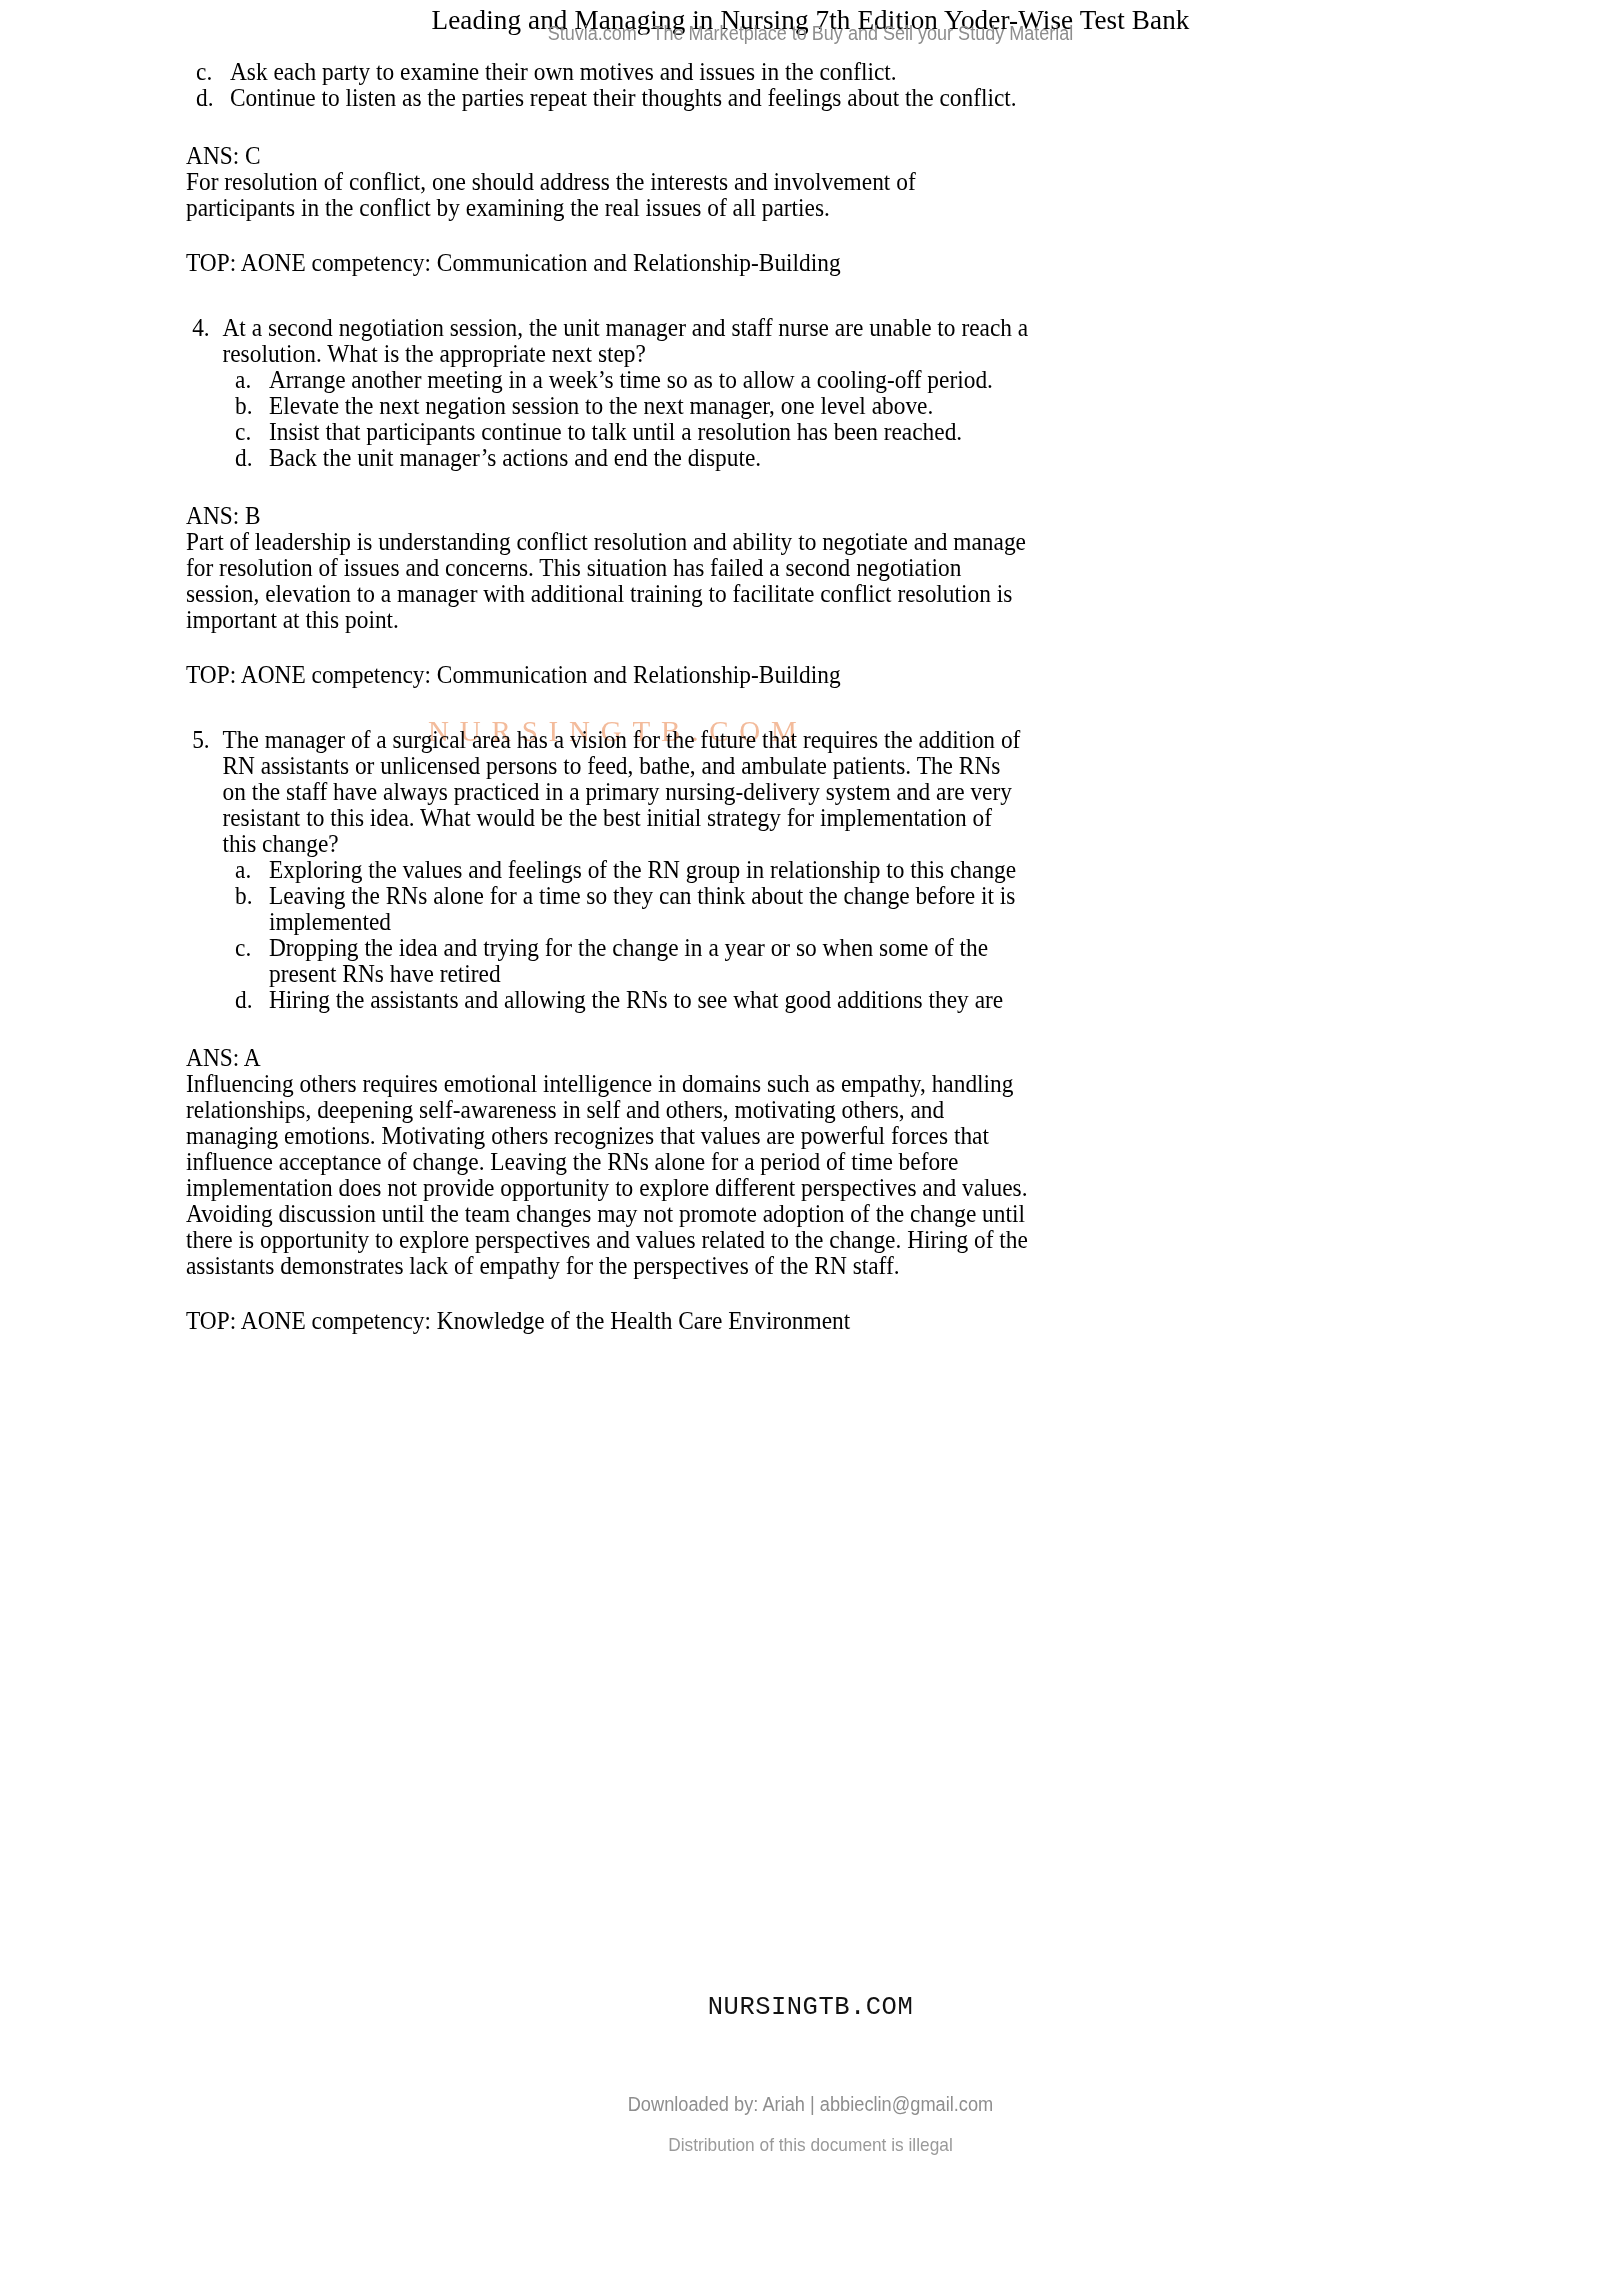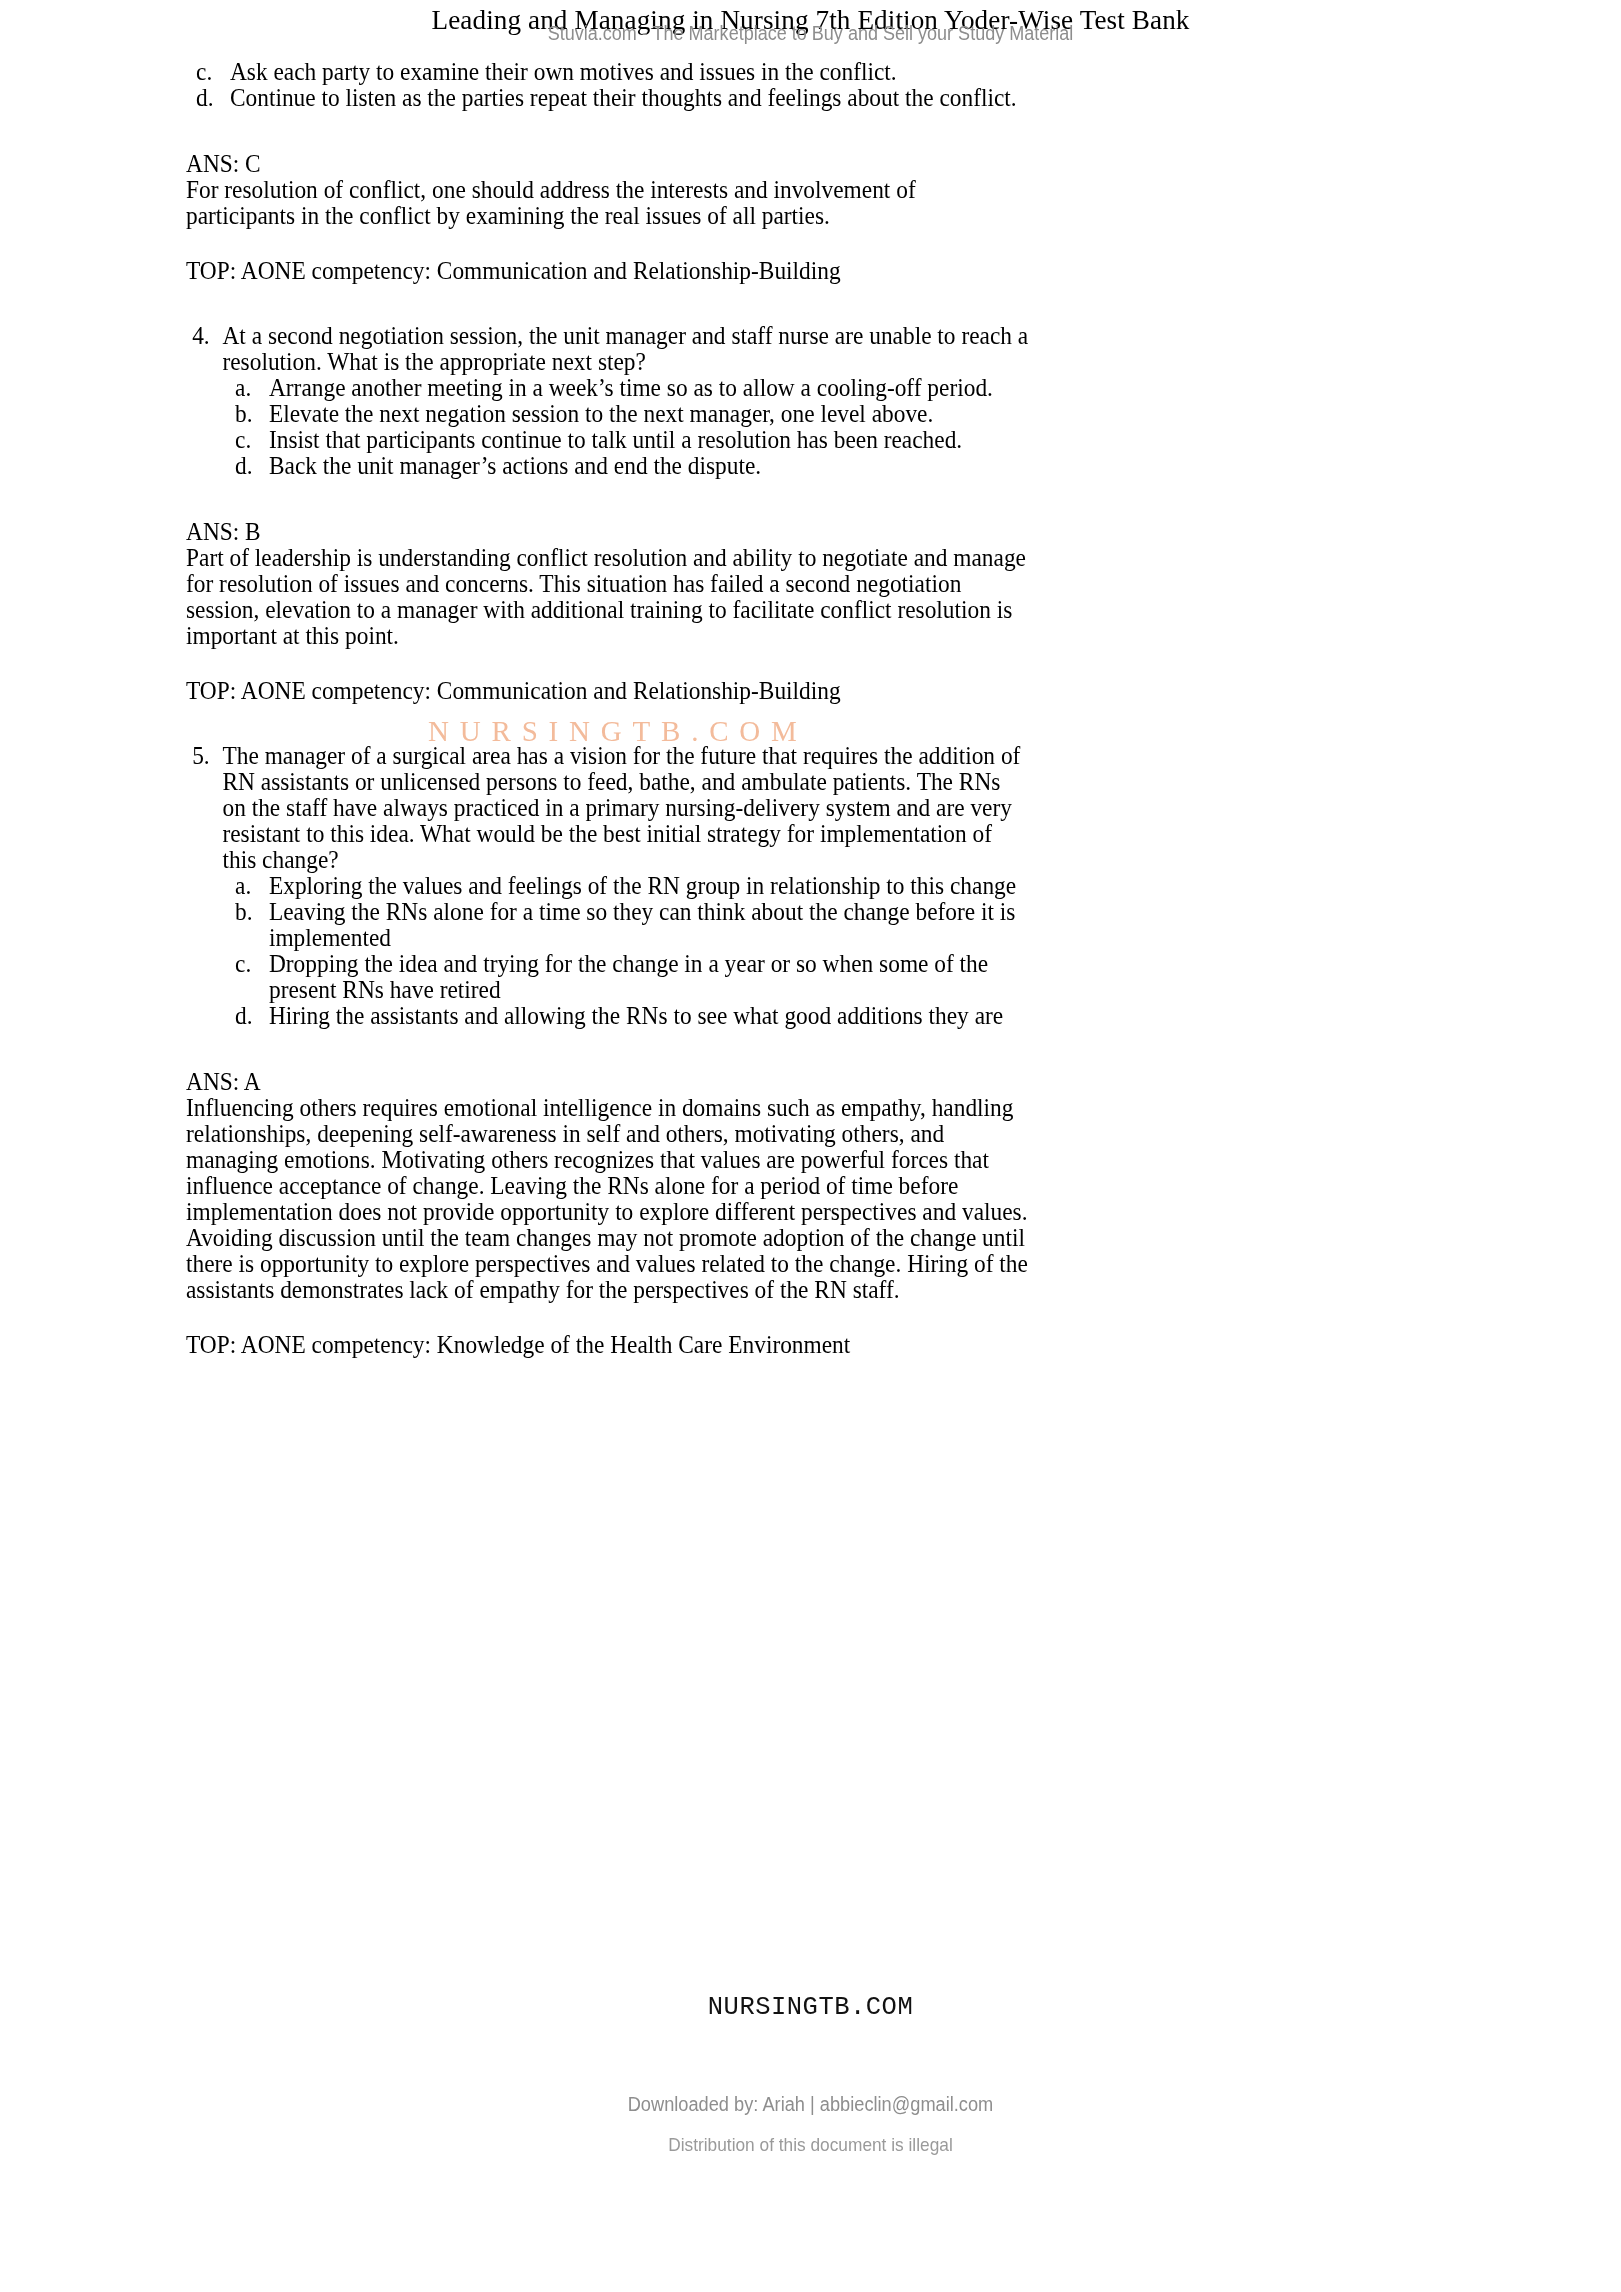--- a/index.html
+++ b/index.html
@@ -96,21 +96,21 @@
     width: 47px;
     flex: 0 0 47px;
     text-align: left;
     padding-left: 10.8px;
     box-sizing: border-box;
   }
   .opt-body {
     flex: 1 1 auto;
   }
 
-  .ans-block { margin-top: 40px; }
+  .ans-block { margin-top: 32px; }
   .top-line  { margin-top: 29px; }
   .gap-lg    { height: 39px; }
 
   .para { }
 
   
   .watermark {
     position: absolute;
     left: 428px;
     top: 715px;

